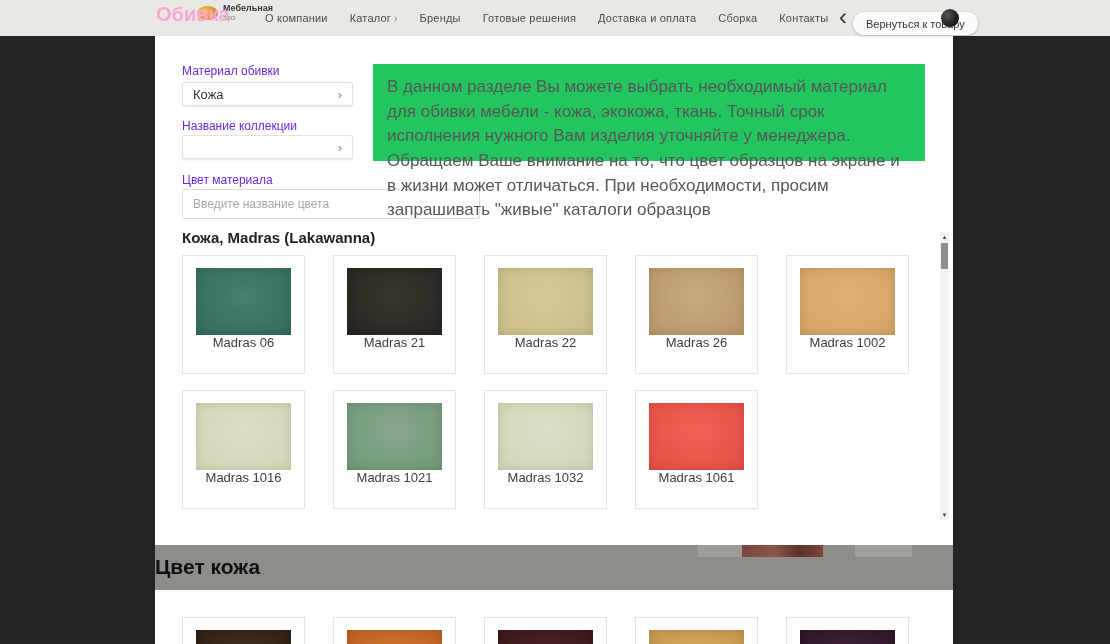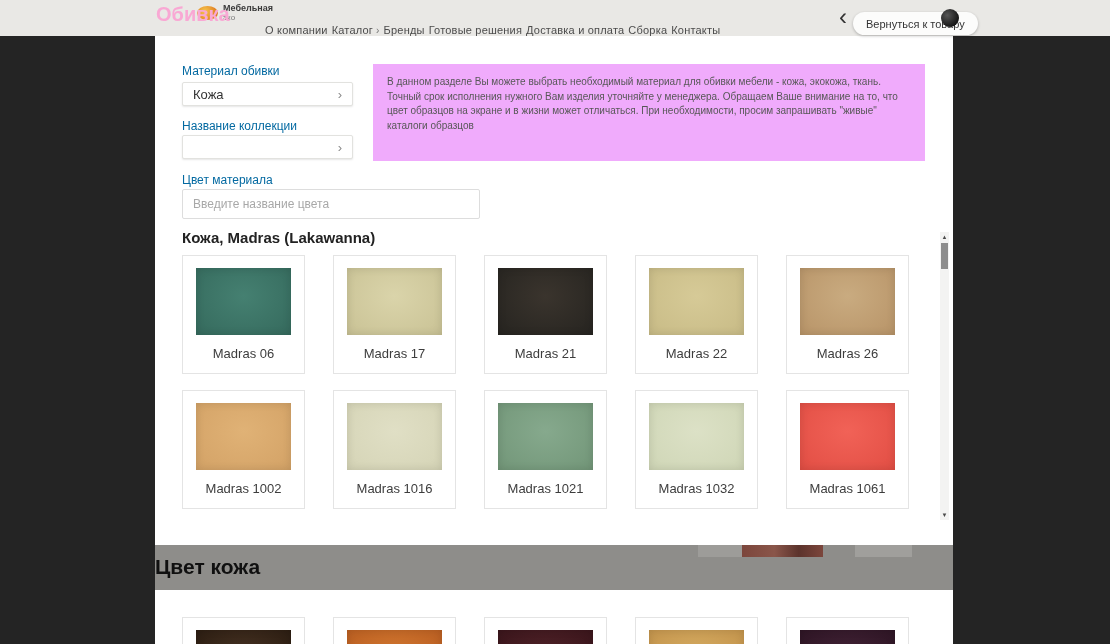--- a/index.html
+++ b/index.html
@@ -8,65 +8,65 @@
   .screen { position:relative; width:1110px; height:644px; background:#242424; overflow:hidden; }
 
   
   .topbar { position:absolute; left:0; top:0; width:1110px; height:36px; background:#e9e8e5; z-index:2; }
   .logo { position:absolute; left:197px; top:4px; display:flex; align-items:center; gap:5px; z-index:1; }
   .logo-mark { width:21px; height:14px; border-radius:50%; display:inline-block;
                background:radial-gradient(circle at 38% 38%, #f6c64d, #e07b1f 75%); }
   .logo-text { display:flex; flex-direction:column; line-height:1.1; }
   .logo-line1 { font-size:9px; font-weight:bold; color:#3a3a3a; }
   .logo-line2 { font-size:8px; color:#7a7a7a; }
-  .nav { position:absolute; left:265px; top:12px; height:36px; display:flex; align-items:center; gap:4px; }
+  .nav { position:absolute; left:265px; top:0; height:36px; display:flex; align-items:center; gap:22px; }
   .nav-item { font-size:11px; color:#4c4c4c; letter-spacing:.2px; white-space:nowrap;
               display:flex; align-items:center; gap:3px; cursor:pointer; text-decoration:none; }
   .nav-chevron { font-size:10px; color:#777; }
   .back-chevron { position:absolute; left:839px; top:5px; font-size:24px; font-weight:300; color:#333; line-height:24px; cursor:pointer; }
   .back-btn { position:absolute; left:853px; top:12px; height:23px; padding:0 13px; background:#fcfcfb;
               border:none; border-radius:12px; box-shadow:0 1px 3px rgba(0,0,0,.25);
               font-family:inherit; font-size:11px; color:#333; cursor:pointer; z-index:3; }
   .corner-circle { position:absolute; left:941px; top:9px; width:18px; height:18px; border-radius:50%;
                    background:radial-gradient(circle at 35% 35%, #575757, #121212 75%); z-index:4; cursor:pointer; }
 
   
   .page-title { position:absolute; left:156px; top:3px; font-size:20px; font-weight:bold; color:#f9a8d4; z-index:3; }
 
   
   .panel { position:absolute; background:#ffffff; overflow:hidden; }
   .up-panel { left:155px; top:36px; width:798px; height:509px; }
 
-  .filter-label { position:absolute; font-size:12px; color:#0369a1; }
+  .filter-label { position:absolute; font-size:12px; color:#6d28d9; }
   .lbl-material   { left:27px; top:28px; }
   .lbl-collection { left:27px; top:83px; }
   .lbl-color      { left:27px; top:137px; }
 
   .select { position:absolute; width:171px; height:24px; background:#fff; border:1px solid #e2e2df;
             border-radius:2px; box-shadow:0 1px 2px rgba(0,0,0,.1); display:flex; align-items:center;
             padding:0 10px; font-size:13px; color:#333; cursor:pointer; }
   .sel-material   { left:27px; top:46px; }
   .sel-collection { left:27px; top:99px; }
   .sel-value { flex:1; }
   .sel-chevron { color:#8a8a8a; font-size:13px; }
 
   .color-input { position:absolute; left:27px; top:153px; width:298px; height:30px; background:#fff;
                  border:1px solid #dddddd; border-radius:2px; padding:0 10px; font-family:inherit;
                  font-size:12px; color:#333; }
   .color-input::placeholder { color:#a8a8a8; }
 
-  .info-box { position:absolute; left:218px; top:28px; width:552px; height:97px; background:#f0abfc;
-              padding:11px 14px; font-size:10px; line-height:1.45; color:#575757; }
+  .info-box { position:absolute; left:218px; top:28px; width:552px; height:97px; background:#22c55e;
+              padding:11px 14px; font-size:17px; line-height:1.45; color:#575757; }
 
   .collection-title { position:absolute; left:27px; top:193px; font-size:15px; font-weight:bold; color:#222;text-align:center; }
 
   .grid { position:absolute; left:27px; top:219px; width:730px; display:flex; flex-wrap:wrap; gap:16px 28px; }
   .swatch-card { width:123px; height:119px; background:#fff; border:1px solid #e4e4e4; cursor:pointer; }
   .swatch-img { width:95px; height:67px; margin:12px auto 0; box-shadow:inset 0 0 10px rgba(0,0,0,.12); }
-  .swatch-label { text-align:center; margin-top:11px; font-size:13px; color:#3d3d3d; }
+  .swatch-label { text-align:center; font-size:13px; color:#3d3d3d; }
 
   .scrollbar { position:absolute; right:4px; top:196px; width:9px; height:288px; background:#f3f3f2; }
   .sb-arrow { position:absolute; left:0; width:9px; height:10px; font-size:6px; color:#4a4a4a;
               text-align:center; line-height:10px; cursor:pointer; }
   .sb-up { top:0; } .sb-down { bottom:0; }
   .sb-thumb { position:absolute; left:1px; top:11px; width:7px; height:26px; background:#8d8d8d; cursor:grab; }
 
   
   .between-strip { position:absolute; left:155px; top:545px; width:798px; height:45px; background:#8e8d8a; overflow:hidden; }
   .dim-block { position:absolute; top:0; height:12px; display:block; }
@@ -141,24 +141,20 @@
     <div class="info-box">В данном разделе Вы можете выбрать необходимый материал для обивки мебели - кожа, экокожа, ткань. Точный срок исполнения нужного Вам изделия уточняйте у менеджера. Обращаем Ваше внимание на то, что цвет образцов на экране и в жизни может отличаться. При необходимости, просим запрашивать "живые" каталоги образцов</div>
 
     <h2 class="collection-title">Кожа, Madras (Lakawanna)</h2>
 
     <div class="grid" id="up-grid">
         <div class="swatch-card">
           <div class="swatch-img" style="background: radial-gradient(at 50% 42%, rgb(69, 128, 113) 0%, rgb(53, 106, 93) 100%);"></div>
           <div class="swatch-label">Madras 06</div>
         </div>
         <div class="swatch-card">
-          <div class="swatch-img" style="background: radial-gradient(at 50% 42%, rgb(218, 212, 170) 0%, rgb(201, 194, 149) 100%);"></div>
-          <div class="swatch-label">Madras 17</div>
-        </div>
-        <div class="swatch-card">
           <div class="swatch-img" style="background: radial-gradient(at 50% 42%, rgb(58, 52, 45) 0%, rgb(38, 36, 32) 100%);"></div>
           <div class="swatch-label">Madras 21</div>
         </div>
         <div class="swatch-card">
           <div class="swatch-img" style="background: radial-gradient(at 50% 42%, rgb(214, 202, 151) 0%, rgb(200, 187, 134) 100%);"></div>
           <div class="swatch-label">Madras 22</div>
         </div>
         <div class="swatch-card">
           <div class="swatch-img" style="background: radial-gradient(at 50% 42%, rgb(201, 171, 128) 0%, rgb(184, 148, 104) 100%);"></div>
           <div class="swatch-label">Madras 26</div>

